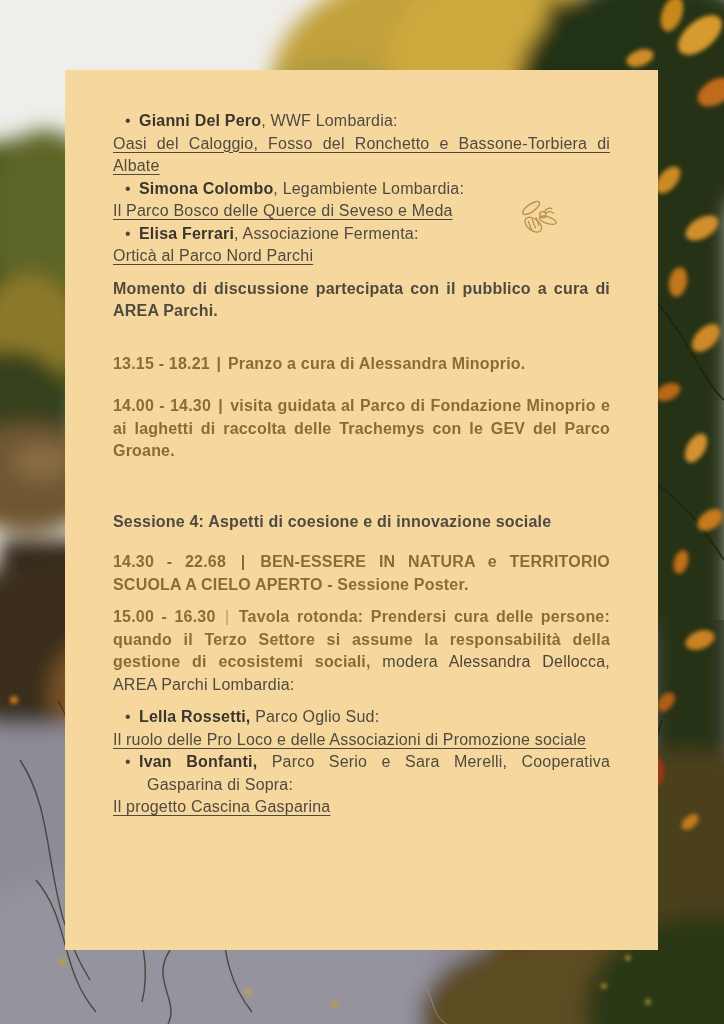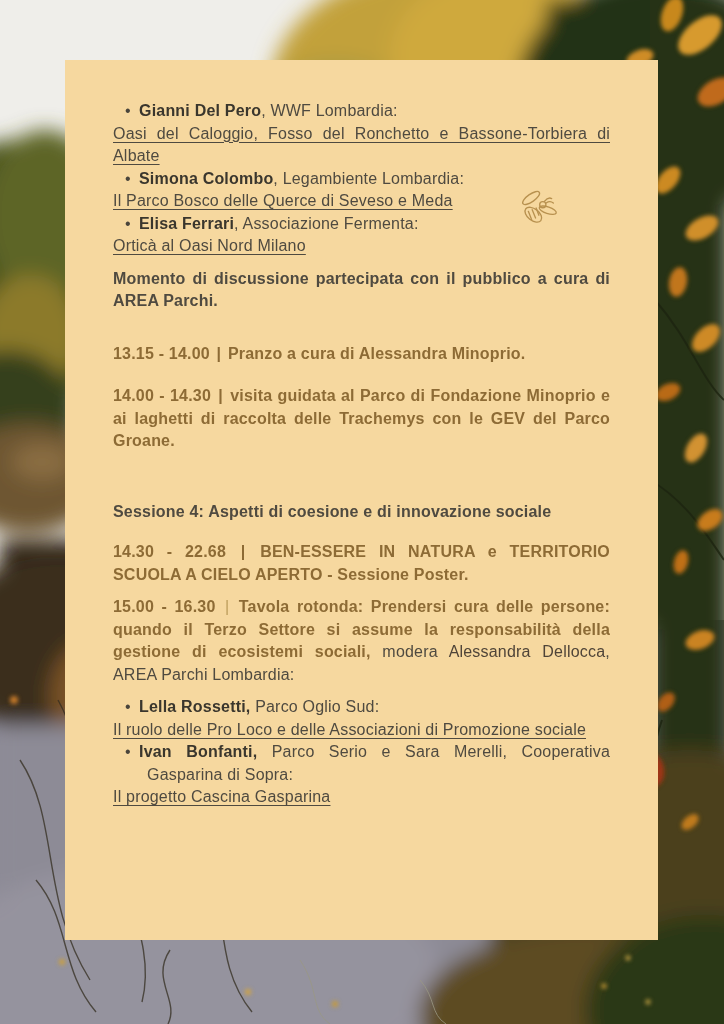--- a/index.html
+++ b/index.html
@@ -3,21 +3,21 @@
 <meta charset="utf-8">
 <style>
   html,body{margin:0;padding:0;background:#222;}
   .stage{
     position:relative;width:724px;height:1024px;overflow:hidden;
     font-family:"Liberation Sans","DejaVu Sans",sans-serif;
     -webkit-font-smoothing:antialiased;
   }
   .bg{position:absolute;left:0;top:0;width:724px;height:1024px;display:block;}
   .panel{
-    position:absolute;left:65px;top:60px;width:593px;height:880px;
+    position:absolute;left:65px;top:70px;width:593px;height:880px;
     background:#f6d89f;box-sizing:border-box;padding:40px 48px 0 48px;
   }
   .panel p{margin:0;font-size:16px;line-height:22.5px;letter-spacing:.2px;
     color:#4f4a40;text-align:justify;}
   .bullet{padding-left:34px;text-indent:-22px;}
   .dot{display:inline-block;width:14px;text-indent:0;color:#4a453b;}
   b,.bname{font-weight:700;color:#3a362d;}
   .talk{text-decoration:underline;text-underline-offset:3px;text-decoration-thickness:1px;cursor:pointer;}
   .brown, .brown span{font-weight:700;color:#8d6b35;}
   .sep{font-weight:400;color:#bd9d5c;padding:0 2px;}
@@ -148,25 +148,25 @@
       </g>
     </svg>
 
     <p class="bullet"><span class="dot">•</span><b>Gianni Del Pero</b><span>, WWF Lombardia:</span></p>
     <p class="talk">Oasi del Caloggio, Fosso del Ronchetto e Bassone-Torbiera di Albate</p>
 
     <p class="bullet"><span class="dot">•</span><b>Simona Colombo</b><span>, Legambiente Lombardia:</span></p>
     <p class="talk">Il Parco Bosco delle Querce di Seveso e Meda</p>
 
     <p class="bullet"><span class="dot">•</span><b>Elisa Ferrari</b><span>, Associazione Fermenta:</span></p>
-    <p class="talk">Orticà al Oasi Nord Milano</p>
+    <p class="talk">Orticà al Parco Nord Parchi</p>
 
     <p class="brown momento">Momento di discussione partecipata con il pubblico a cura di AREA Parchi.</p>
 
-    <p class="brown lunch"><span>13.15 - 14.00</span> <span class="sep">|</span> <span>Pranzo a cura di Alessandra Minoprio.</span></p>
+    <p class="brown lunch"><span>13.15 - 18.21</span> <span class="sep">|</span> <span>Pranzo a cura di Alessandra Minoprio.</span></p>
 
     <p class="brown visit"><span>14.00 - 14.30</span> <span class="sep">|</span> <span>visita guidata al Parco di Fondazione Minoprio e ai laghetti di raccolta delle Trachemys con le GEV del Parco Groane.</span></p>
 
     <p class="session-title session">Sessione 4: Aspetti di coesione e di innovazione sociale</p>
 
     <p class="brown poster"><span>14.30 - 22.68</span> <span class="sep">|</span> <span>BEN-ESSERE IN NATURA e TERRITORIO SCUOLA A CIELO APERTO - Sessione Poster.</span></p>
 
     <p class="round"><span class="brown">15.00 - 16.30</span> <span class="sep">|</span> <span class="brown">Tavola rotonda: Prendersi cura delle persone: quando il Terzo Settore si assume la responsabilità della gestione di ecosistemi sociali,</span> <span>modera </span><span class="mod-name">Alessandra Dellocca</span><span>, AREA Parchi Lombardia:</span></p>
 
     <p class="bullet sb1"><span class="dot">•</span><b>Lella Rossetti,</b><span> Parco Oglio Sud:</span></p>

